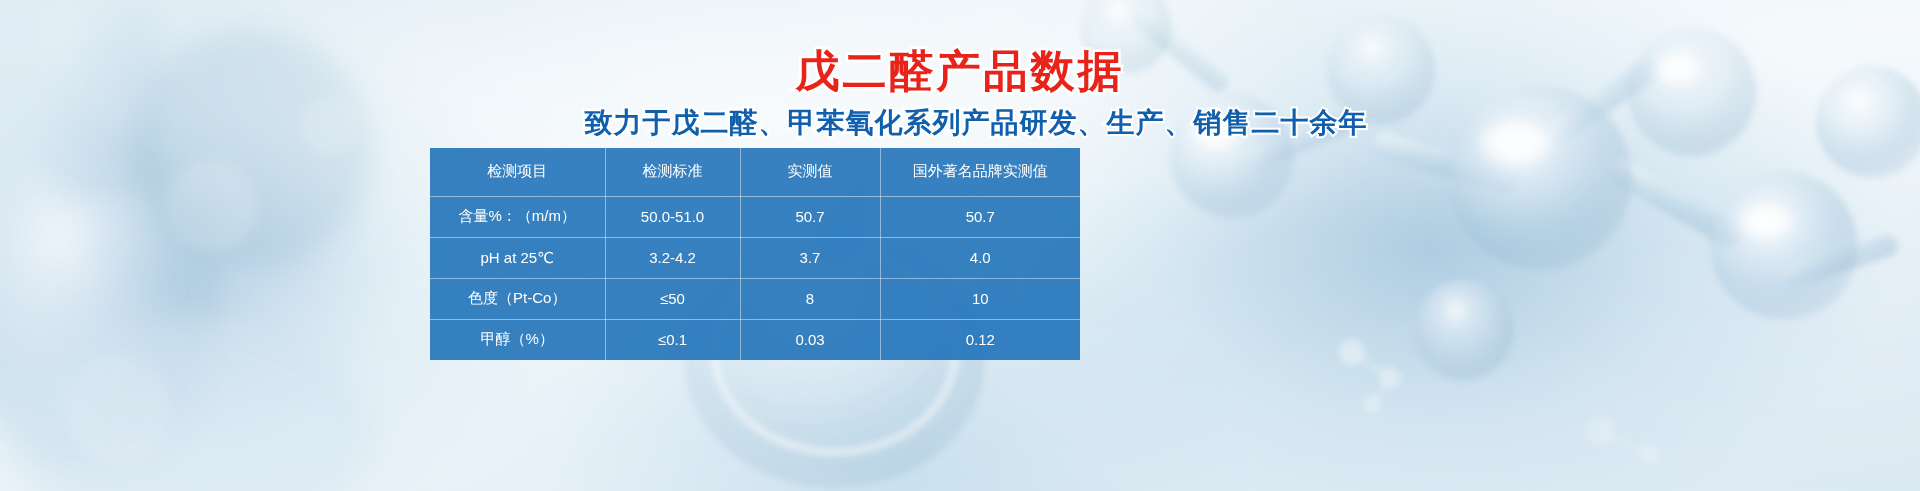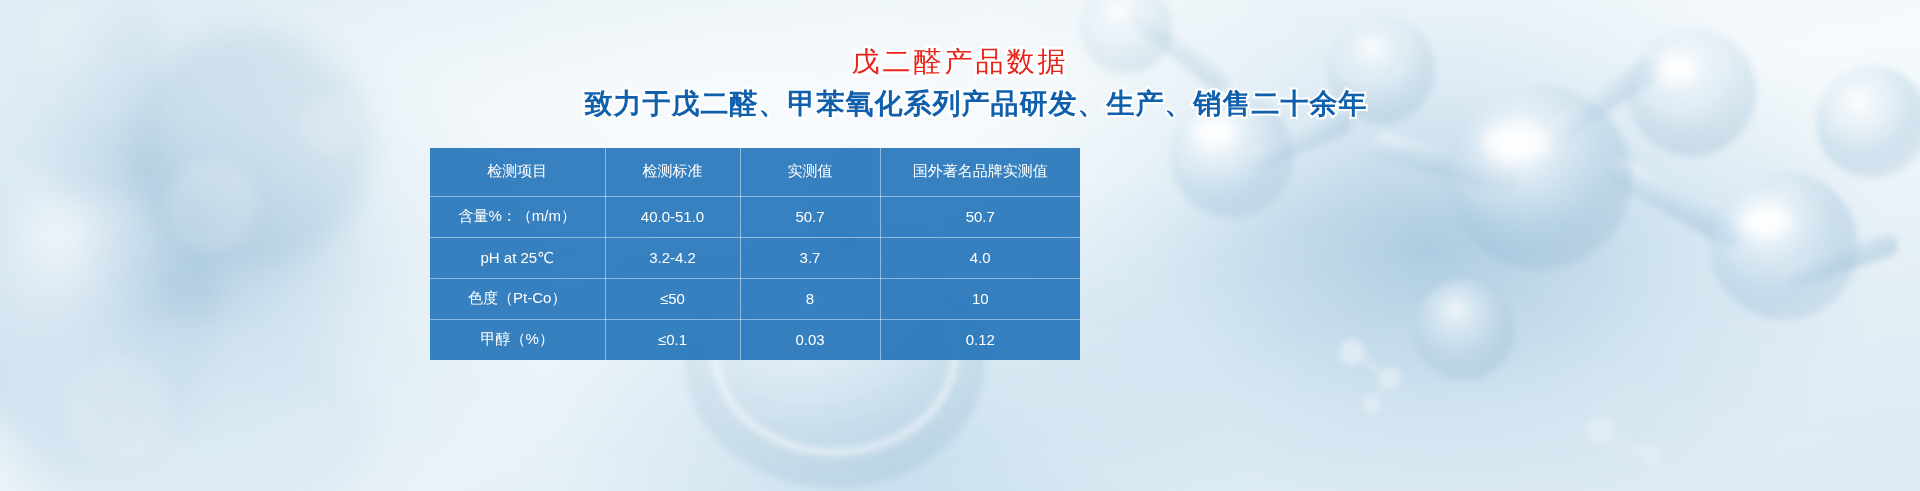--- a/index.html
+++ b/index.html
@@ -30,21 +30,21 @@
       linear-gradient(to bottom, rgba(255,255,255,.18), rgba(255,255,255,.02) 45%, rgba(255,255,255,.16));
     pointer-events:none;
   }
 
   
   #headings {
     position:absolute; left:0; top:46px; width:1920px;
     text-align:center;
   }
   #main-title {
-    font-size:28px; font-weight:normal; letter-spacing:3px;
+    font-size:44px; font-weight:bold; letter-spacing:3px;
     color:#e8231a; line-height:1.15;
     -webkit-text-stroke:5px #ffffff;
     paint-order:stroke fill;
     text-shadow:0 2px 3px rgba(255,255,255,.85);
   }
   #sub-title {
     margin-top:9px;
     font-size:28px; font-weight:bold; letter-spacing:1px;
     color:#0f5fad; line-height:1.2;
     -webkit-text-stroke:4px #ffffff;
@@ -198,21 +198,21 @@
         <tr>
           <th>检测项目</th>
           <th>检测标准</th>
           <th>实测值</th>
           <th>国外著名品牌实测值</th>
         </tr>
       </thead>
       <tbody>
         <tr>
           <td>含量%：（m/m）</td>
-          <td>40.0-51.0</td>
+          <td>50.0-51.0</td>
           <td>50.7</td>
           <td>50.7</td>
         </tr>
         <tr>
           <td>pH at 25℃</td>
           <td>3.2-4.2</td>
           <td>3.7</td>
           <td>4.0</td>
         </tr>
         <tr>

